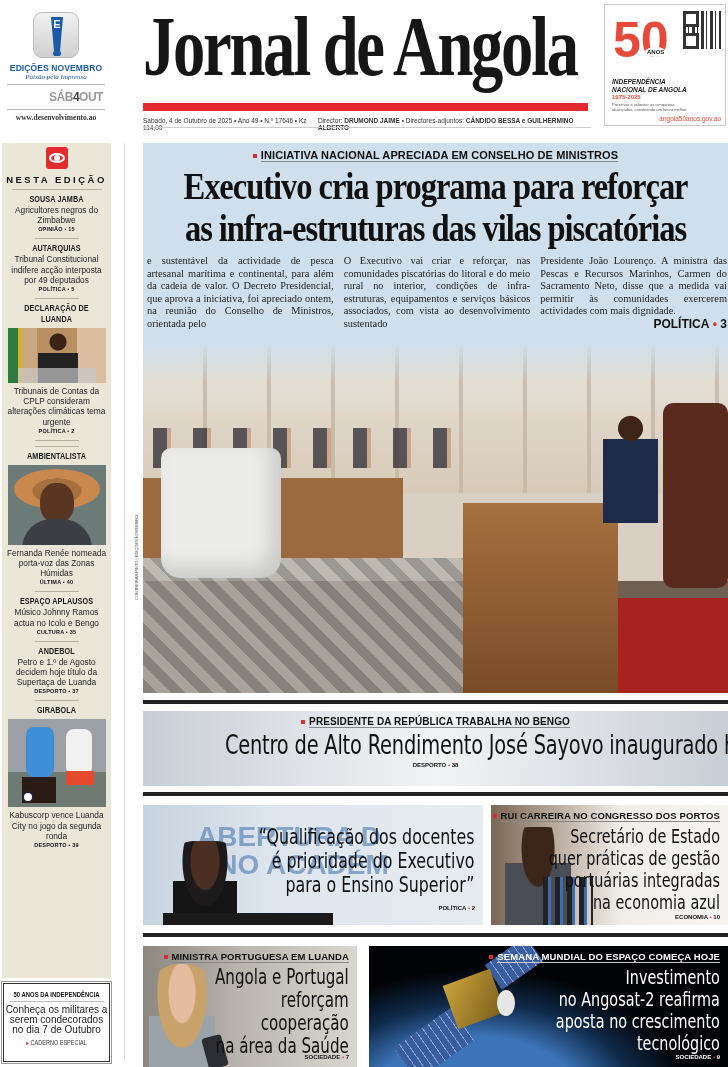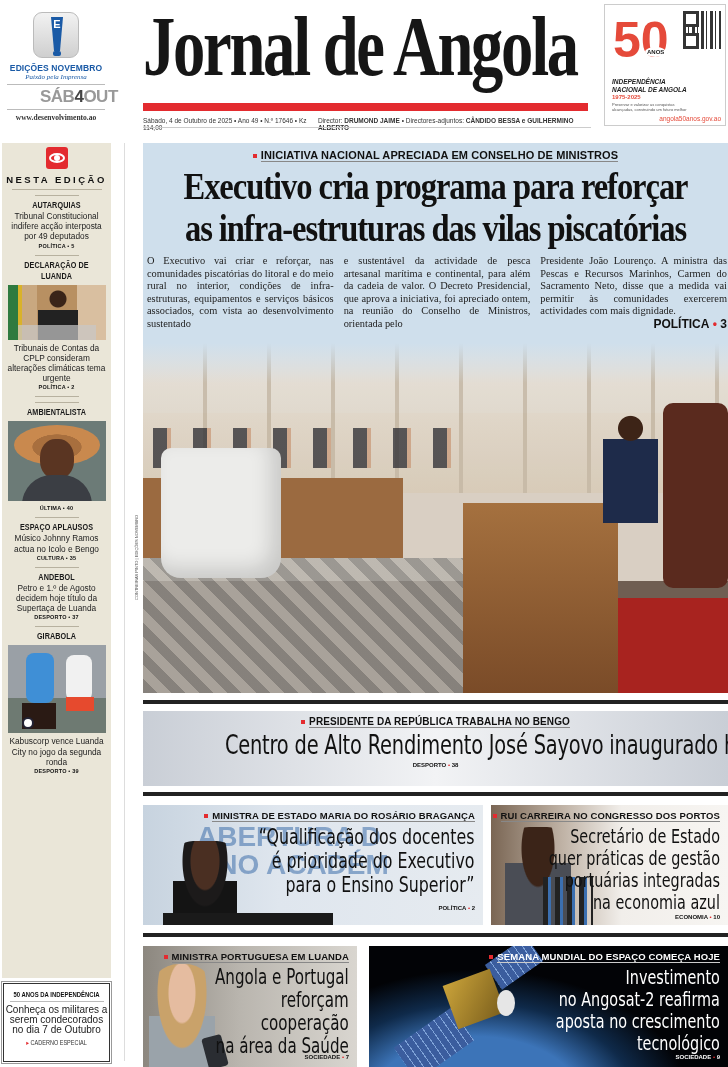--- a/index.html
+++ b/index.html
@@ -7,21 +7,21 @@
 
   
   .brand { position: absolute; left: 0; top: 0; width: 112px; height: 138px; text-align: center; }
   .brand-logo { width: 46px; height: 46px; margin: 12px auto 0; border-radius: 9px; background: linear-gradient(#f2f2f2, #cfcfcf); border: 1px solid #bbb; position: relative; }
   .brand-logo .bar { position: absolute; left: 17px; top: 4px; width: 12px; height: 34px; background: #1a5aa6; clip-path: polygon(0 0, 100% 0, 75% 100%, 25% 100%); }
   .brand-logo .bar span { position: absolute; left: 0; right: 0; top: 1px; text-align: center; color: #fff; font-weight: bold; font-size: 11px; }
   .brand-logo .dot { position: absolute; left: 19px; top: 38px; width: 8px; height: 5px; background: #1a5aa6; border-radius: 2px; }
   .brand-name { font-size: 8.5px; font-weight: bold; color: #1a5aa6; margin-top: 5px; letter-spacing: 0.1px; }
   .brand-slogan { font-size: 7px; font-style: italic; color: #1a5aa6; font-family: "Liberation Serif", serif; }
   .brand-rule { width: 98px; height: 1px; background: #bbb; margin: 3px auto; }
-  .brand-date { font-size: 17px; font-weight: bold; color: #999; letter-spacing: -0.5px; font-family: "Liberation Sans", sans-serif; line-height: 18px; padding-left: 40px; }
+  .brand-date { font-size: 12px; font-weight: bold; color: #999; letter-spacing: -0.5px; font-family: "Liberation Sans", sans-serif; line-height: 18px; padding-left: 40px; }
   .brand-date b { color: #444; }
   .brand-url { font-size: 7.5px; font-weight: bold; color: #333; font-family: "Liberation Serif", serif; margin-top: 2px; }
 
   
   .masthead { position: absolute; left: 143px; top: 0; width: 447px; height: 100px; font-family: "Liberation Serif", serif; font-weight: bold; font-size: 84px; line-height: 94px; letter-spacing: -3px; color: #161616; transform: scaleX(0.77); transform-origin: left top; white-space: nowrap; }
   .redbar { position: absolute; left: 143px; top: 103px; width: 445px; height: 8px; background: #e32b2f; }
   .dateline { position: absolute; left: 143px; top: 117px; width: 448px; font-size: 6.5px; color: #333; display: flex; justify-content: space-between; font-family: "Liberation Sans", sans-serif; }
   .dateline b { font-weight: bold; }
   .dateline-rule { position: absolute; left: 143px; top: 127px; width: 448px; height: 1px; background: #ccc; }
 
@@ -179,20 +179,25 @@
   <div class="t2">1975-2025</div>
   <div class="t3">Preservar e valorizar as conquistas alcançadas, construindo um futuro melhor</div>
   <div class="t4">angola50anos.gov.ao</div>
 </div>
 
 <div class="sidebar">
   <div class="sb-eye"></div>
   <div class="sb-title">NESTA EDIÇÃO</div>
   <div class="sb-rule"></div>
 
+  <div class="sb-item">
+    <div class="sb-head">SOUSA JAMBA</div>
+    <div class="sb-text">Agricultores negros do Zimbabwe</div>
+    <div class="sb-sec"><span>OPINIÃO</span> • <span>15</span></div>
+  </div>
   <div class="sb-rule short"></div>
 
   <div class="sb-item">
     <div class="sb-head">AUTARQUIAS</div>
     <div class="sb-text">Tribunal Constitucional indifere acção interposta por 49 deputados</div>
     <div class="sb-sec"><span>POLÍTICA</span> • <span>5</span></div>
   </div>
   <div class="sb-rule short"></div>
 
   <div class="sb-item">
@@ -208,20 +213,21 @@
 
   <div class="sb-rule short"></div>
 
   <div class="sb-item">
     <div class="sb-head">AMBIENTALISTA</div>
     <div class="sb-photo ph-amb">
         <div class="hat"></div>
         <div class="face"></div>
         <div class="body"></div>
       </div>
+    <div class="sb-text">Fernanda Renée nomeada porta-voz das Zonas Húmidas</div>
     <div class="sb-sec"><span>ÚLTIMA</span> • <span>40</span></div>
   </div>
   <div class="sb-rule short"></div>
 
   <div class="sb-item">
     <div class="sb-head">ESPAÇO APLAUSOS</div>
     <div class="sb-text">Músico Johnny Ramos actua no Icolo e Bengo</div>
     <div class="sb-sec"><span>CULTURA</span> • <span>35</span></div>
   </div>
   <div class="sb-rule short"></div>
@@ -271,22 +277,22 @@
   </div>
   <div class="kicker">
       <span class="sq"></span>
       <span class="txt">INICIATIVA NACIONAL APRECIADA EM CONSELHO DE MINISTROS</span>
     </div>
   <div class="lead-h1">
     <div>Executivo cria programa para reforçar</div>
     <div>as infra-estruturas das vilas piscatórias</div>
   </div>
   <div class="lead-body">
+    <p>e sustentável da actividade de pesca artesanal marítima e continental, para além da cadeia de valor. O Decreto Presidencial, que aprova a iniciativa, foi apreciado ontem, na reunião do Conselho de Ministros, orientada pelo</p>
     <p>O Executivo vai criar e reforçar, nas comunidades piscatórias do litoral e do meio rural no interior, condições de infra-estruturas, equipamentos e serviços básicos associados, com vista ao desenvolvimento sustentado</p>
-    <p>e sustentável da actividade de pesca artesanal marítima e continental, para além da cadeia de valor. O Decreto Presidencial, que aprova a iniciativa, foi apreciado ontem, na reunião do Conselho de Ministros, orientada pelo</p>
     <p><span>Presidente João Lourenço. A ministra das Pescas e Recursos Marinhos, Carmen do Sacramento Neto, disse que a medida vai permitir às comunidades exercerem actividades com mais dignidade.</span> <span class="sec"><b>POLÍTICA</b> <span>•</span> <b>3</b></span></p>
   </div>
 </div>
 <div class="credit">CONTREIRAS PINTO | EDIÇÕES NOVEMBRO</div>
 
 <div class="thickrule" style="top:700px"></div>
 
 <div class="second">
   <div class="kicker">
       <span class="sq"></span>
@@ -295,24 +301,20 @@
   <div class="h2">Centro de Alto Rendimento José Sayovo inaugurado hoje</div>
   <div class="sec"><span style="color:#111">DESPORTO</span> <span>•</span> <b>38</b></div>
 </div>
 
 <div class="thickrule" style="top:792px"></div>
 
 <div class="box box-edu">
   <div class="abt">ABERTURA D<br>ANO ACADÉM</div>
   <div class="minister"></div>
   <div class="podium"></div>
-  <div class="kicker">
-      <span class="sq"></span>
-      <span class="txt">MINISTRA DE ESTADO MARIA DO ROSÁRIO BRAGANÇA</span>
-    </div>
   <div class="hd" style="top:20px;font-size:22px;line-height:24px;">
     <div>“Qualificação dos docentes</div>
     <div>é prioridade do Executivo</div>
     <div>para o Ensino Superior”</div>
   </div>
   <div class="sec" style="top:100px"><span style="color:#111">POLÍTICA</span> <span>•</span> <b>2</b></div>
 </div>
 
 <div class="box box-port">
   <div class="man"></div>

